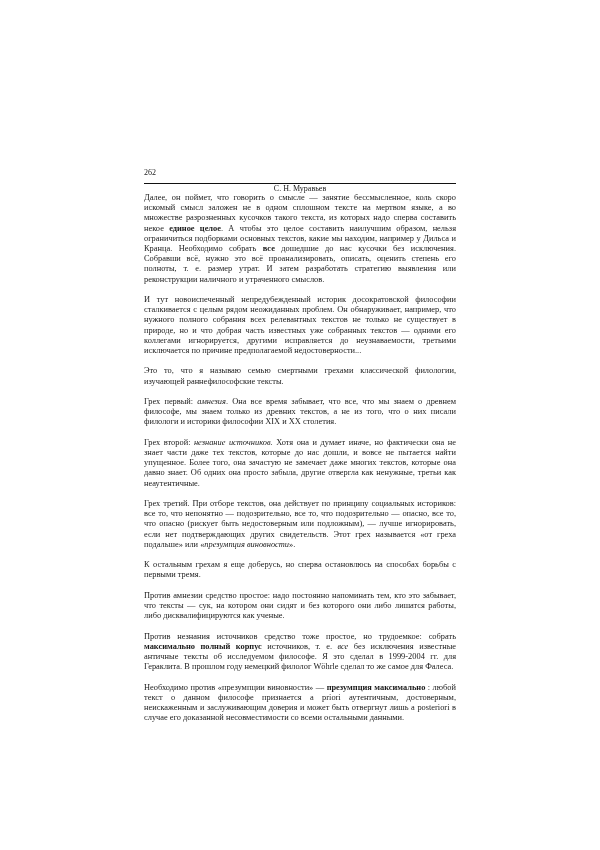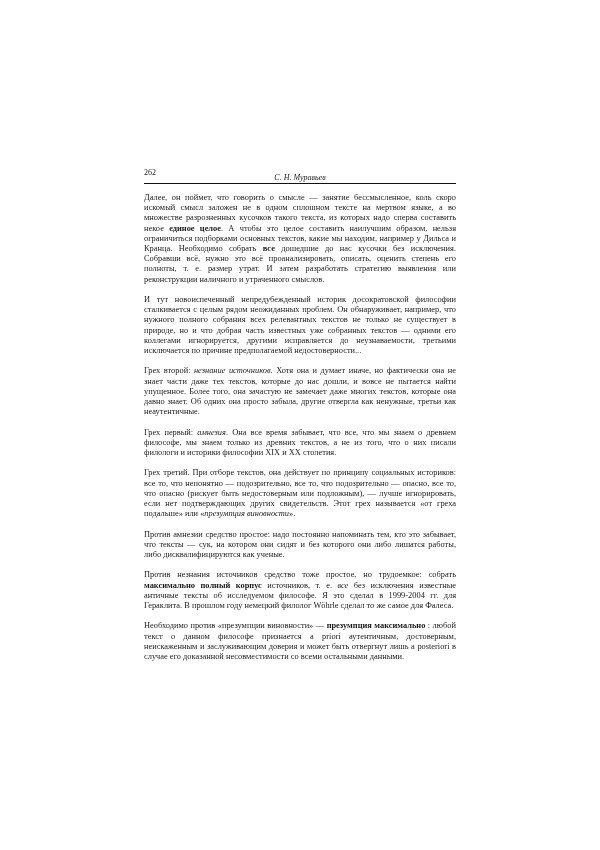--- a/index.html
+++ b/index.html
@@ -18,22 +18,22 @@
     width: 312px;
   }
   .running-head {
     position: relative;
     height: 14px;
     font-size: 8px;
     line-height: 10px;
   }
   .page-number { position: absolute; left: 0; top: 2px; }
   .running-title {
-    position: absolute; left: 0; right: 0; top: 7px;
-    text-align: center; font-style: italic;
+    position: absolute; left: 0; right: 0; top: 18px;
+    text-align: center; 
   }
   .rule {
     height: 0;
     border-top: 1.2px solid #111;
     margin-top: 3px;
     margin-bottom: 9px;
   }
   .body-text p {
     margin: 0 0 10.2px 0;
     font-size: 8.4px;
@@ -50,20 +50,22 @@
 <div class="page">
   <div class="running-head">
     <span class="page-number">262</span>
     <span class="running-title">С. Н. Муравьев</span>
   </div>
   <div class="rule"></div>
 
   <div class="body-text">
     <p><span>Далее, он поймет, что говорить о смысле — занятие бессмысленное, коль скоро искомый смысл заложен не в одном сплошном тексте на мертвом языке, а во множестве разрозненных кусочков такого текста, из которых надо сперва составить некое </span><b>единое целое</b><span>. А чтобы это целое составить наилучшим образом, нельзя ограничиться подборками основных текстов, какие мы находим, например у Дильса и Кранца. Необходимо собрать </span><b>все</b><span> дошедшие до нас кусочки без исключения. Собравши всё, нужно это всё проанализировать, описать, оценить степень его полноты, т. е. размер утрат. И затем разработать стратегию выявления или реконструкции наличного и утраченного смыслов.</span></p>
     <p><span>И тут новоиспеченный непредубежденный историк досократовской философии сталкивается с целым рядом неожиданных проблем. Он обнаруживает, например, что нужного полного собрания всех релевантных текстов не только не существует в природе, но и что добрая часть известных уже собранных текстов — одними его коллегами игнорируется, другими исправляется до неузнаваемости, третьими исключается по причине предполагаемой недостоверности...</span></p>
+    <p><span>Это то, что я называю семью смертными грехами классической филологии, изучающей раннефилософские тексты.</span></p>
+    <p><span>Грех первый: </span><i>амнезия</i><span>. Она все время забывает, что все, что мы знаем о древнем философе, мы знаем только из древних текстов, а не из того, что о них писали филологи и историки философии XIX и XX столетия.</span></p>
     <p><span>Грех второй: </span><i>незнание источников</i><span>. Хотя она и думает иначе, но фактически она не знает части даже тех текстов, которые до нас дошли, и вовсе не пытается найти упущенное. Более того, она зачастую не замечает даже многих текстов, которые она давно знает. Об одних она просто забыла, другие отвергла как ненужные, третьи как неаутентичные.</span></p>
-    <p><span>Грех первый: </span><i>амнезия</i><span>. Она все время забывает, что все, что мы знаем о древнем философе, мы знаем только из древних текстов, а не из того, что о них писали филологи и историки философии XIX и XX столетия.</span></p>
     <p><span>Грех третий. При отборе текстов, она действует по принципу социальных историков: все то, что непонятно — подозрительно, все то, что подозрительно — опасно, все то, что опасно (рискует быть недостоверным или подложным), — лучше игнорировать, если нет подтверждающих других свидетельств. Этот грех называется «от греха подальше» или «</span><i>презумпция виновности</i><span>».</span></p>
+    <p><span>К остальным грехам я еще доберусь, но сперва остановлюсь на способах борьбы с первыми тремя.</span></p>
     <p><span>Против амнезии средство простое: надо постоянно напоминать тем, кто это забывает, что тексты — сук, на котором они сидят и без которого они либо лишатся работы, либо дисквалифицируются как ученые.</span></p>
     <p><span>Против незнания источников средство тоже простое, но трудоемкое: собрать </span><b>максимально полный корпус</b><span> источников, т. е. </span><i>все</i><span> без исключения известные античные тексты об исследуемом философе. Я это сделал в 1999-2004 гг. для Гераклита. В прошлом году немецкий филолог Wöhrle сделал то же самое для Фалеса.</span></p>
     <p><span>Необходимо против «презумпции виновности» — </span><b>презумпция максимально</b><span> : любой текст о данном философе признается a priori аутентичным, достоверным, неискаженным и заслуживающим доверия и может быть отвергнут лишь a posteriori в случае его доказанной несовместимости со всеми остальными данными.</span></p>
   </div>
 </div>
 
 </body></html>

